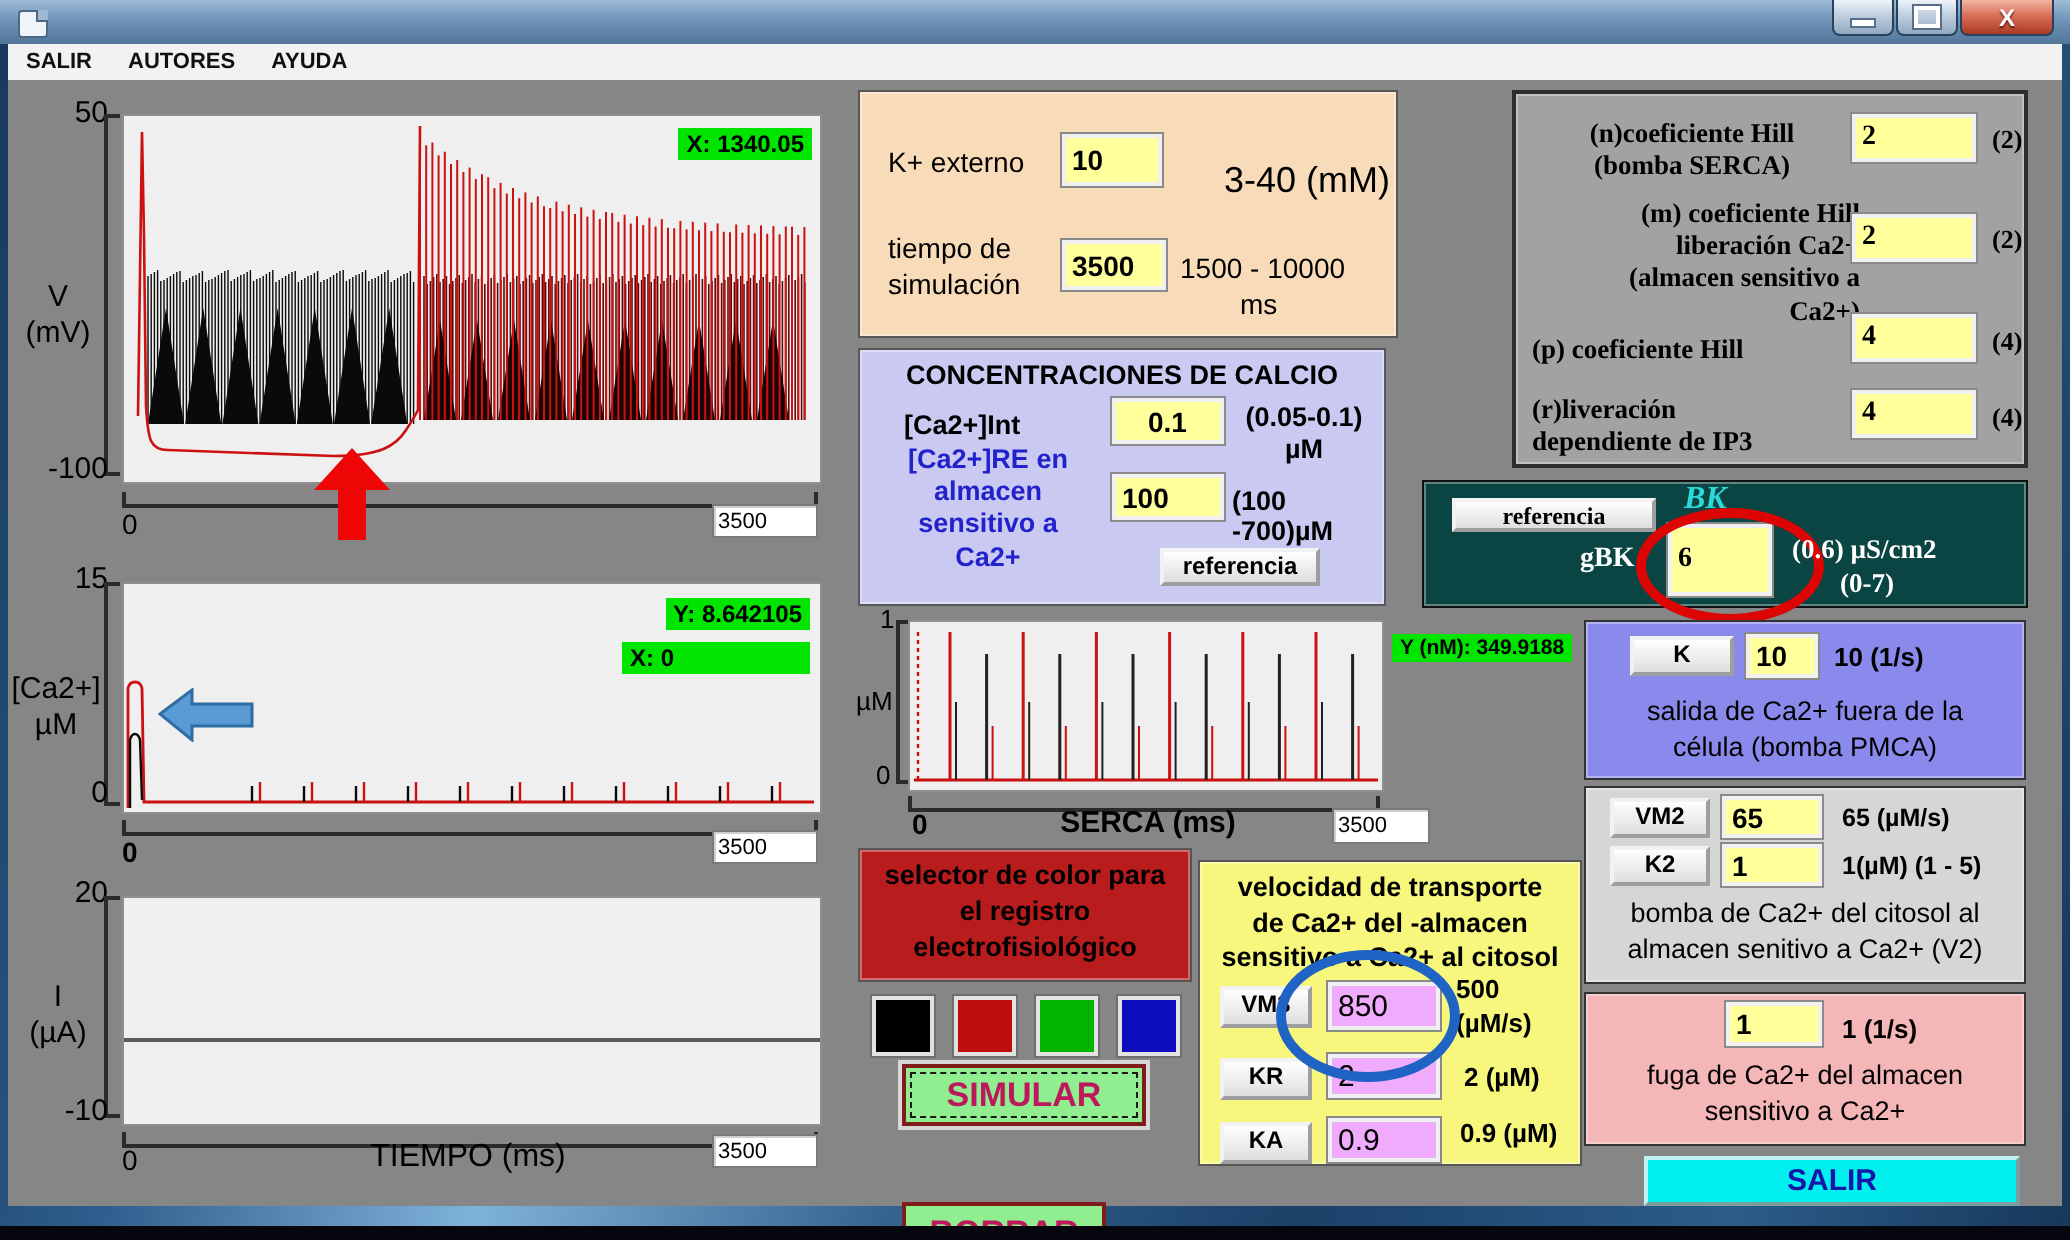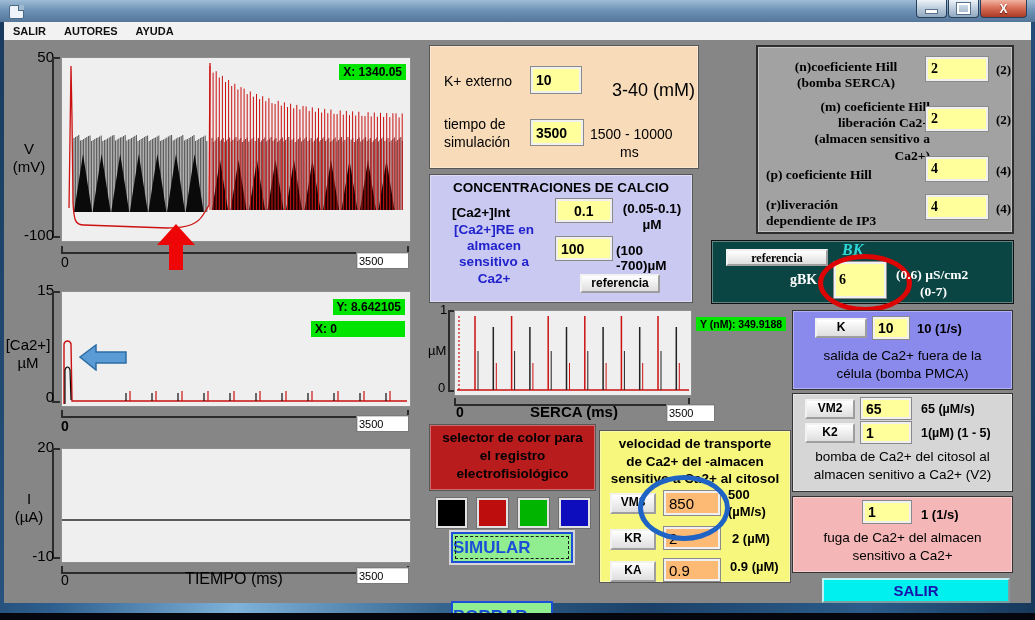--- a/index.html
+++ b/index.html
@@ -32,34 +32,34 @@
   .plot svg{display:block;}
   .yaxis{position:absolute;border-left:2px solid #2b2b2b;}
   .yaxis::before,.yaxis::after{content:'';position:absolute;left:0;width:6px;height:2px;background:#2b2b2b;}
   .yaxis::before{top:0;} .yaxis::after{bottom:0;}
   .ruler{position:absolute;height:6px;border-bottom:2px solid #2b2b2b;}
   .ruler::before,.ruler::after{content:'';position:absolute;top:0;width:2px;height:6px;background:#2b2b2b;}
   .ruler::before{left:0;} .ruler::after{right:0;}
   .glabel{position:absolute;background:#00e400;color:#004000;font-size:12px;font-weight:700;padding:1px 4px;white-space:nowrap;}
   .xbox{position:absolute;box-sizing:border-box;background:#fff;border:1px solid #7a7a7a;box-shadow:inset 1px 1px 0 #cfcfcf;font:400 11px "Liberation Sans",sans-serif;padding:1px 2px;color:#000;}
   .ibox{position:absolute;box-sizing:border-box;background:#ffff9c;border:2px solid #f0f0f0;box-shadow:0 0 0 1px #8a8a8a;font:700 14px "Liberation Sans",sans-serif;padding:0 3px;color:#000;}
-  .ibox.white{background:#fdba74;font-weight:400;font-size:15px;}
+  .ibox.white{background:#f0abfc;font-weight:400;font-size:15px;}
   .panel{position:absolute;box-sizing:border-box;border:1px solid #575757;box-shadow:inset 0 0 0 1px rgba(255,255,255,.35);}
   .gbtn{position:absolute;box-sizing:border-box;background:linear-gradient(180deg,#ffffff,#dedede);border:2px outset #f2f2f2;font:700 12px "Liberation Sans",sans-serif;text-align:center;color:#000;cursor:default;}
   .ml{white-space:pre-line;}
   .note{position:absolute;font-size:13px;font-weight:700;}
   
   .serif, .serif *{font-family:"Liberation Serif",serif;}
   
   .arrow{position:absolute;}
   
   .swatch{position:absolute;width:27px;height:26px;border:2px solid #e2e2e2;box-shadow:0 0 0 1px #6f6f6f;}
   
-  .bigbtn{position:absolute;box-sizing:border-box;background:#90ee90;border:2px solid #1d4ed8;
-    font:700 17px "Liberation Sans",sans-serif;text-align:left;color:#1d4ed8;cursor:default;}
+  .bigbtn{position:absolute;box-sizing:border-box;background:#90ee90;border:2px solid #7f1d1d;
+    font:700 17px "Liberation Sans",sans-serif;text-align:center;color:#be185d;cursor:default;}
   .bigbtn.dashed{outline:1px dashed #1a1a1a;outline-offset:-5px;box-shadow:0 0 0 2px #d7d7d7;}
   .cyanbtn{position:absolute;box-sizing:border-box;background:#00f0f0;border:2px outset #bff2f2;
     font:700 15px "Liberation Sans",sans-serif;text-align:center;color:#1616a8;cursor:default;}
 </style>
 </head>
 <body>
 
 <div class="window">
 
   <div class="titlebar">

